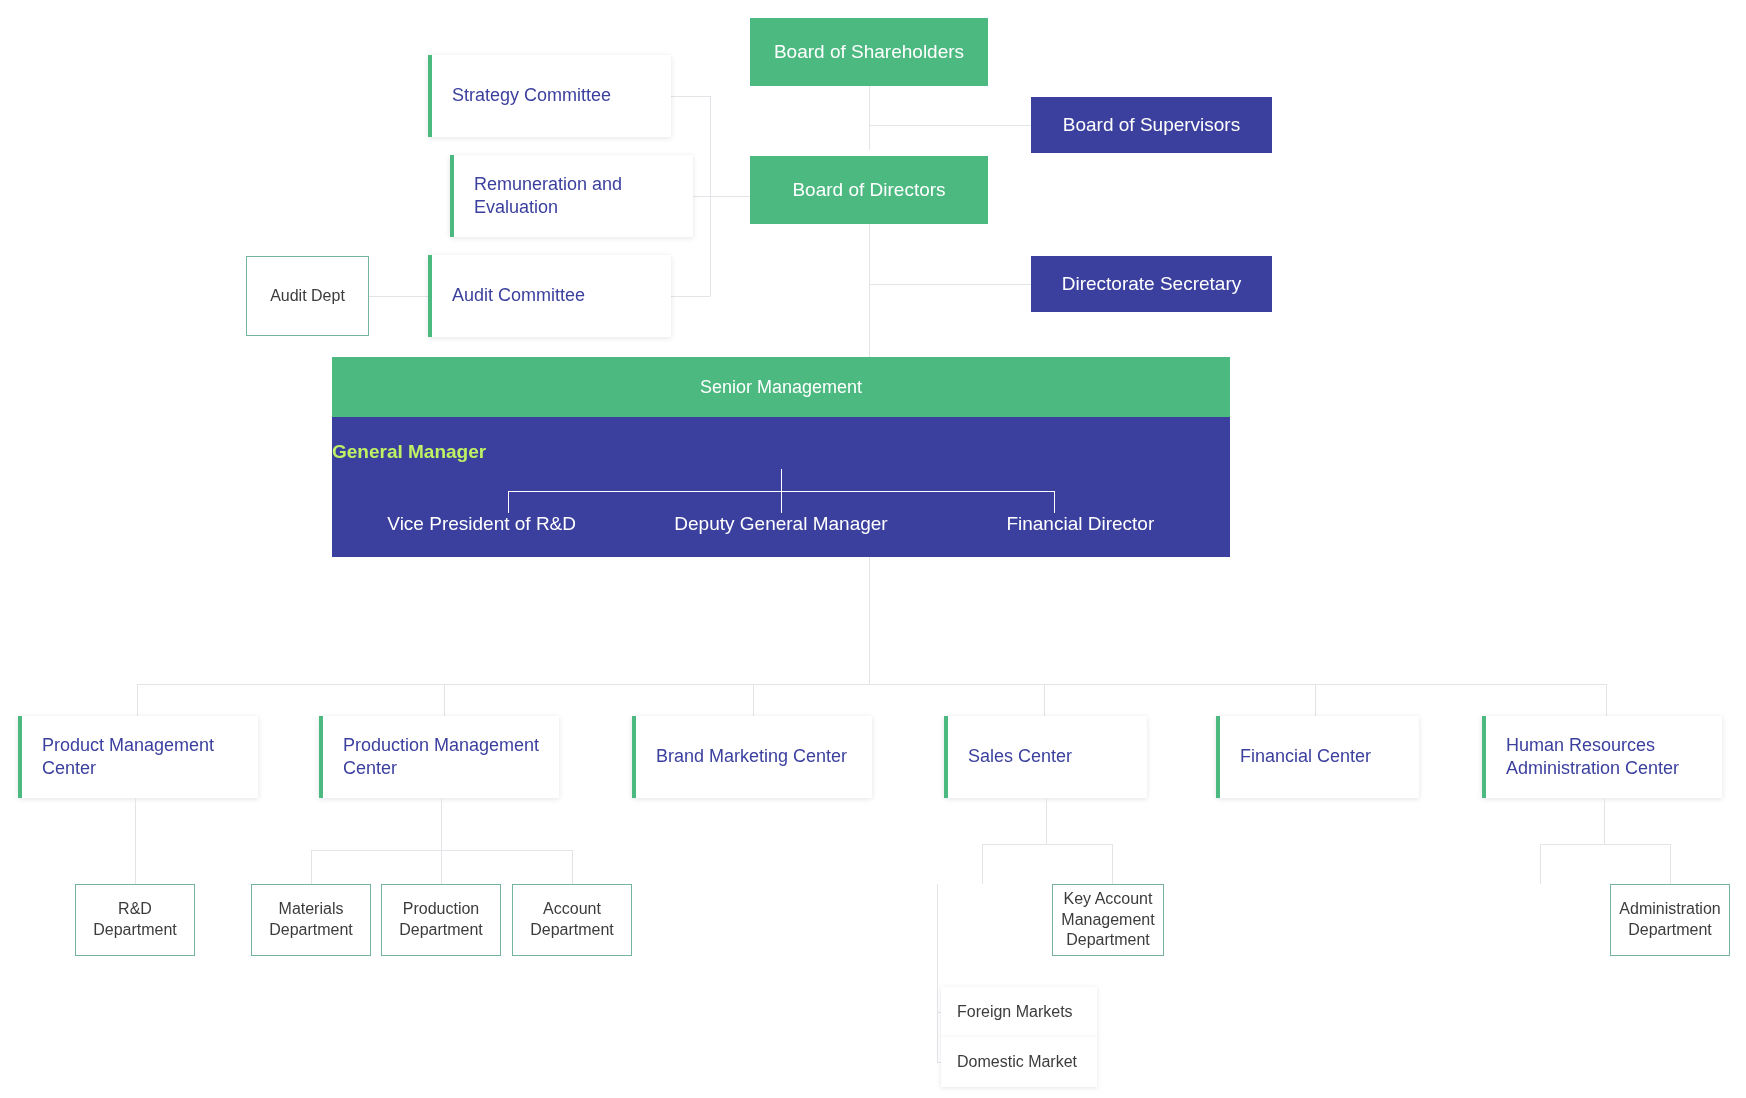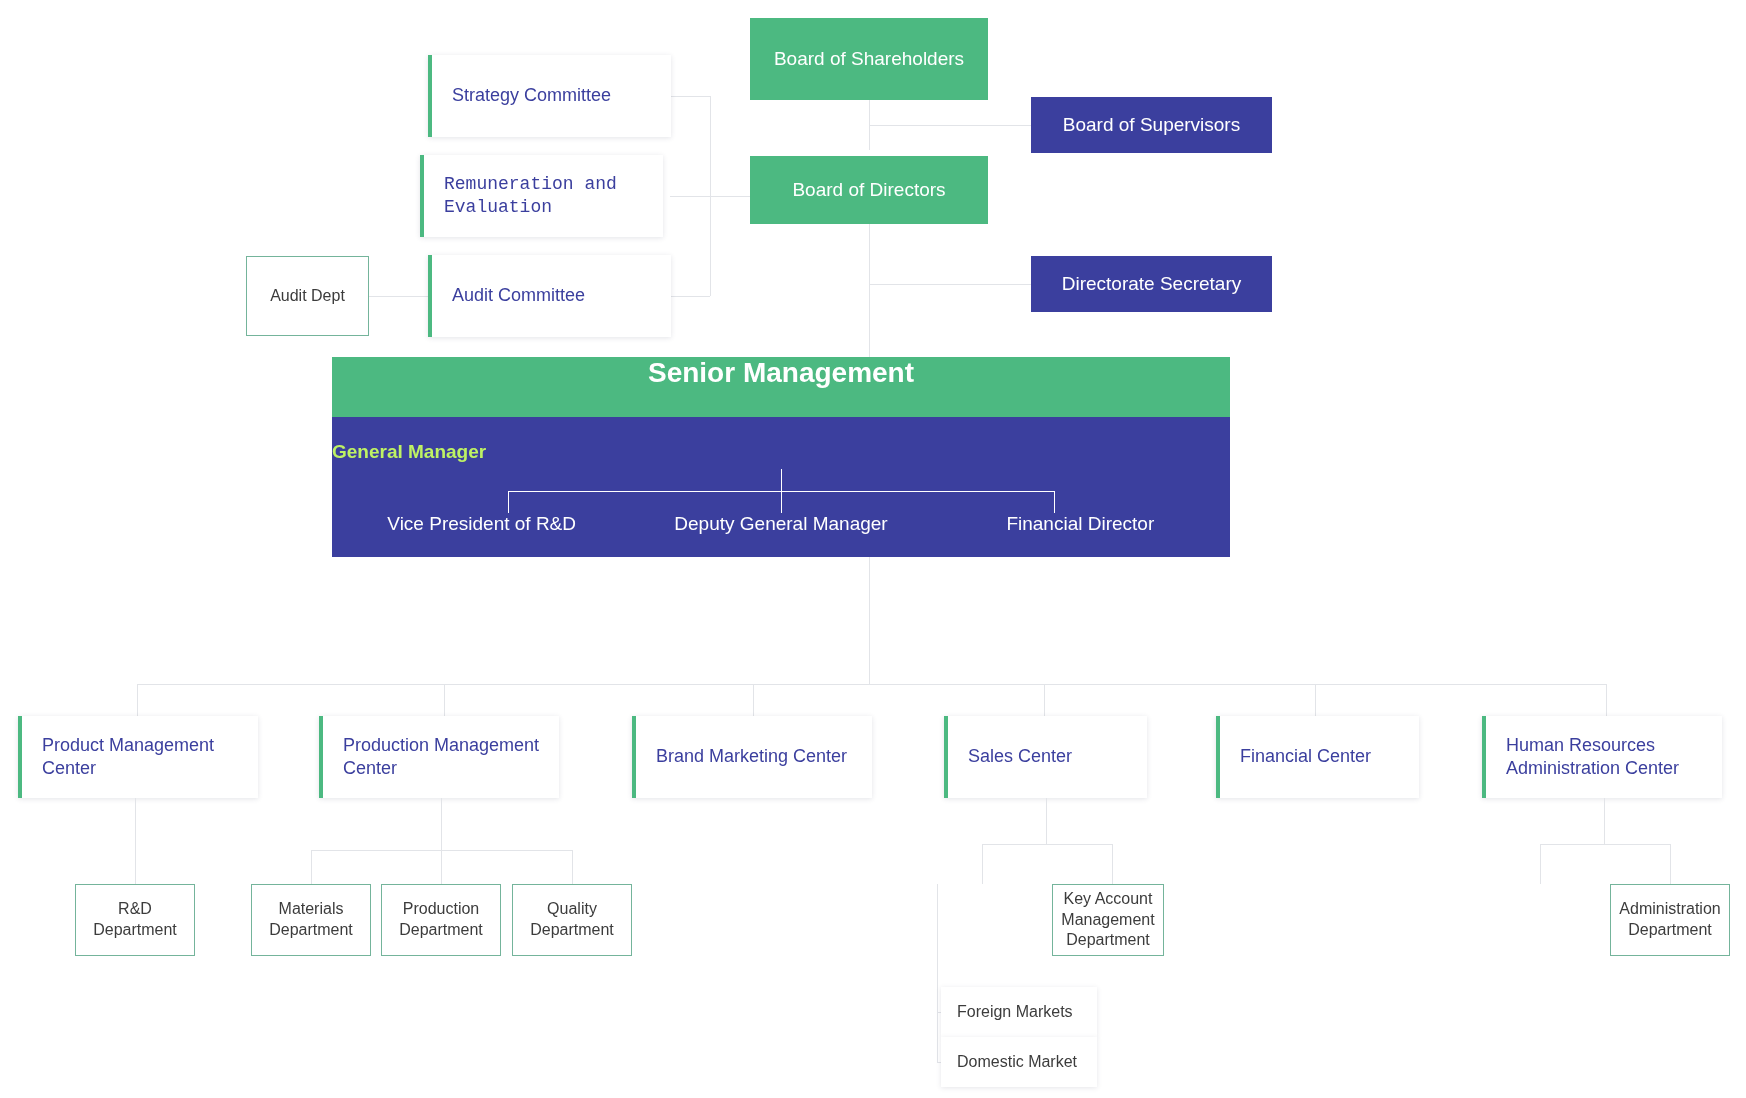--- a/index.html
+++ b/index.html
@@ -89,24 +89,24 @@
     left: 332px;
     top: 357px;
     width: 898px;
     height: 200px;
     box-sizing: border-box;
   }
   #sm-header {
     height: 60px;
     background: #4cb981;
     color: #ffffff;
-    font-size: 28px;
-    font-weight: bold;
-    display: flex;
-    align-items: flex-start;
+    font-size: 18px;
+    font-weight: normal;
+    display: flex;
+    align-items: center;
     justify-content: center;
   }
   #sm-body {
     height: 140px;
     background: #3b3f9e;
     position: relative;
   }
   #gm-label {
     position: absolute;
     top: 24px;
@@ -142,41 +142,41 @@
   <div class="conn conn-h" style="left:869px; top:284px; width:162px;"></div>
 
   <div class="conn conn-v" style="left:710px; top:96px; height:200px;"></div>
   <div class="conn conn-h" style="left:670px; top:96px; width:40px;"></div>
   <div class="conn conn-h" style="left:670px; top:196px; width:40px;"></div>
   <div class="conn conn-h" style="left:670px; top:296px; width:40px;"></div>
   <div class="conn conn-h" style="left:710px; top:196px; width:159px;"></div>
 
   <div class="conn conn-h" style="left:368px; top:296px; width:60px;"></div>
 
-  <div class="blk blk-green" style="left:750px; top:18px; width:238px; height:82px; font-size:19px;">
+  <div class="blk blk-green" style="left:750px; top:18px; width:238px; height:68px; font-size:19px;">
     <span>Board of Shareholders</span>
   </div>
 
   <div class="blk blk-navy" style="left:1031px; top:97px; width:241px; height:56px; font-size:19px;">
     <span>Board of Supervisors</span>
   </div>
 
   <div class="blk blk-green" style="left:750px; top:156px; width:238px; height:68px; font-size:19px;">
     <span>Board of Directors</span>
   </div>
 
   <div class="blk blk-navy" style="left:1031px; top:256px; width:241px; height:56px; font-size:19px;">
     <span>Directorate Secretary</span>
   </div>
 
   <div class="card-committee" style="left:428px; top:55px; width:243px; height:82px;">
     <span>Strategy Committee</span>
   </div>
 
-  <div class="card-committee" style="left:420px; top:155px; width:243px; height:82px;font-family:Liberation Mono, monospace;">
+  <div class="card-committee" style="left:450px; top:155px; width:243px; height:82px;">
     <span>Remuneration and Evaluation</span>
   </div>
 
   <div class="card-committee" style="left:428px; top:255px; width:243px; height:82px;">
     <span>Audit Committee</span>
   </div>
 
   <div class="card-dept" style="left:246px; top:256px; width:123px; height:80px;">
     <span>Audit Dept</span>
   </div>
@@ -271,21 +271,21 @@
 
   <div class="card-dept" style="left:251px; top:884px; width:120px; height:72px;">
     <span>Materials Department</span>
   </div>
 
   <div class="card-dept" style="left:381px; top:884px; width:120px; height:72px;">
     <span>Production Department</span>
   </div>
 
   <div class="card-dept" style="left:512px; top:884px; width:120px; height:72px;">
-    <span>Quality Department</span>
+    <span>Account Department</span>
   </div>
 
 
   <div class="card-dept" style="left:1052px; top:884px; width:112px; height:72px;">
     <span>Key Account Management Department</span>
   </div>
 
 
   <div class="card-dept" style="left:1610px; top:884px; width:120px; height:72px;">
     <span>Administration Department</span>

